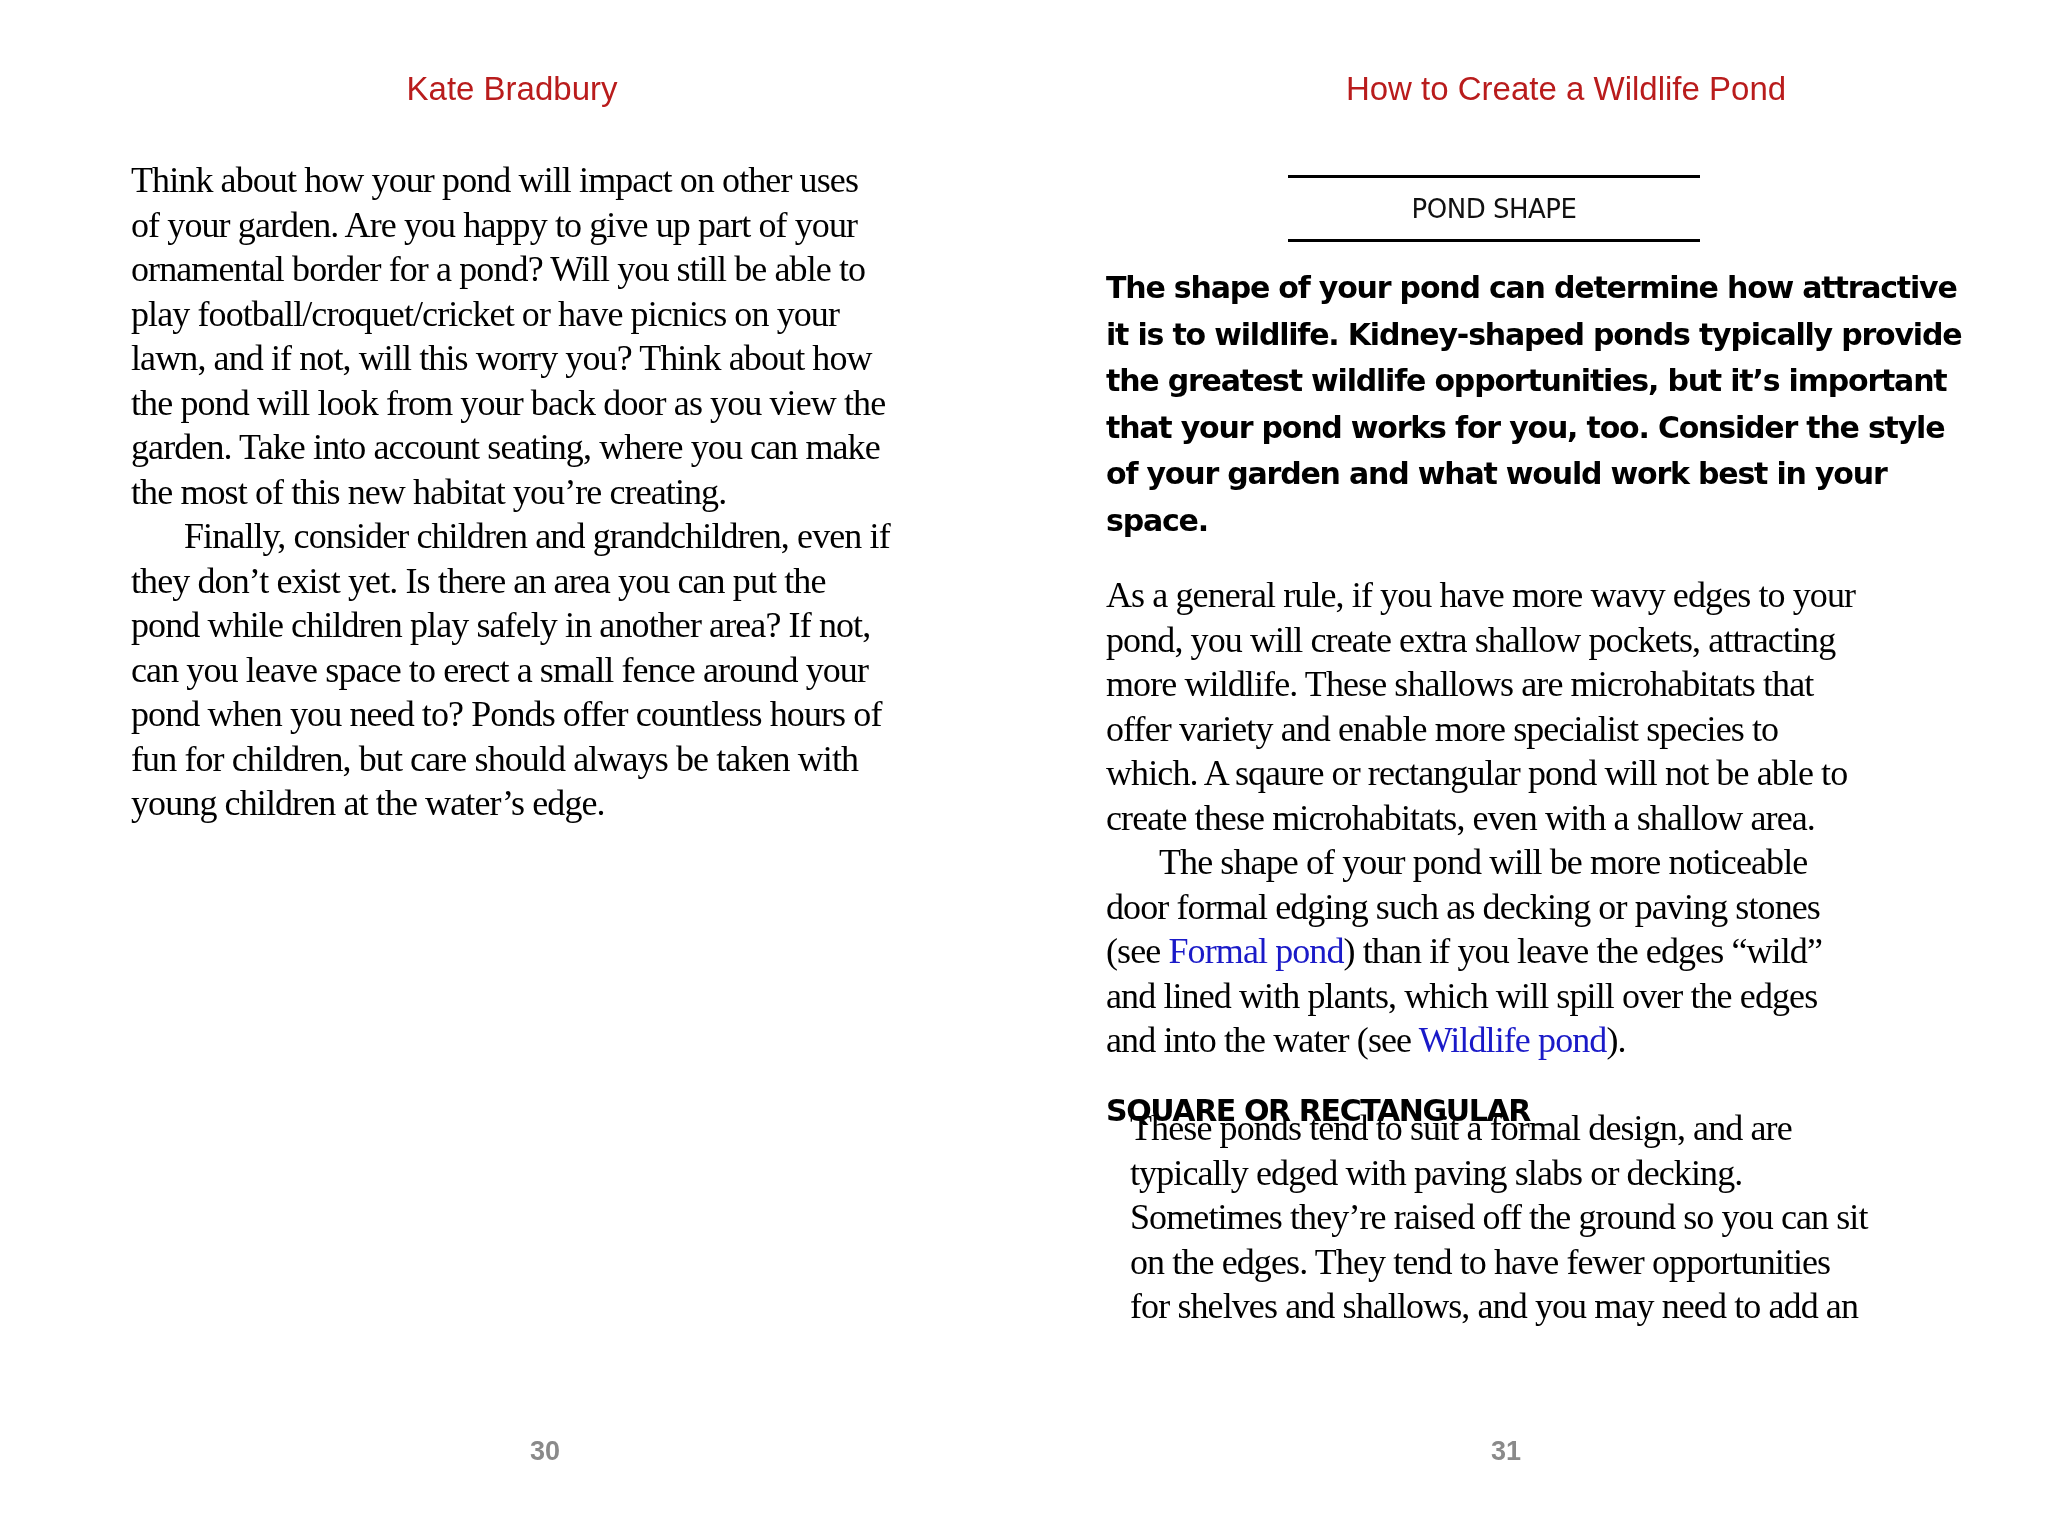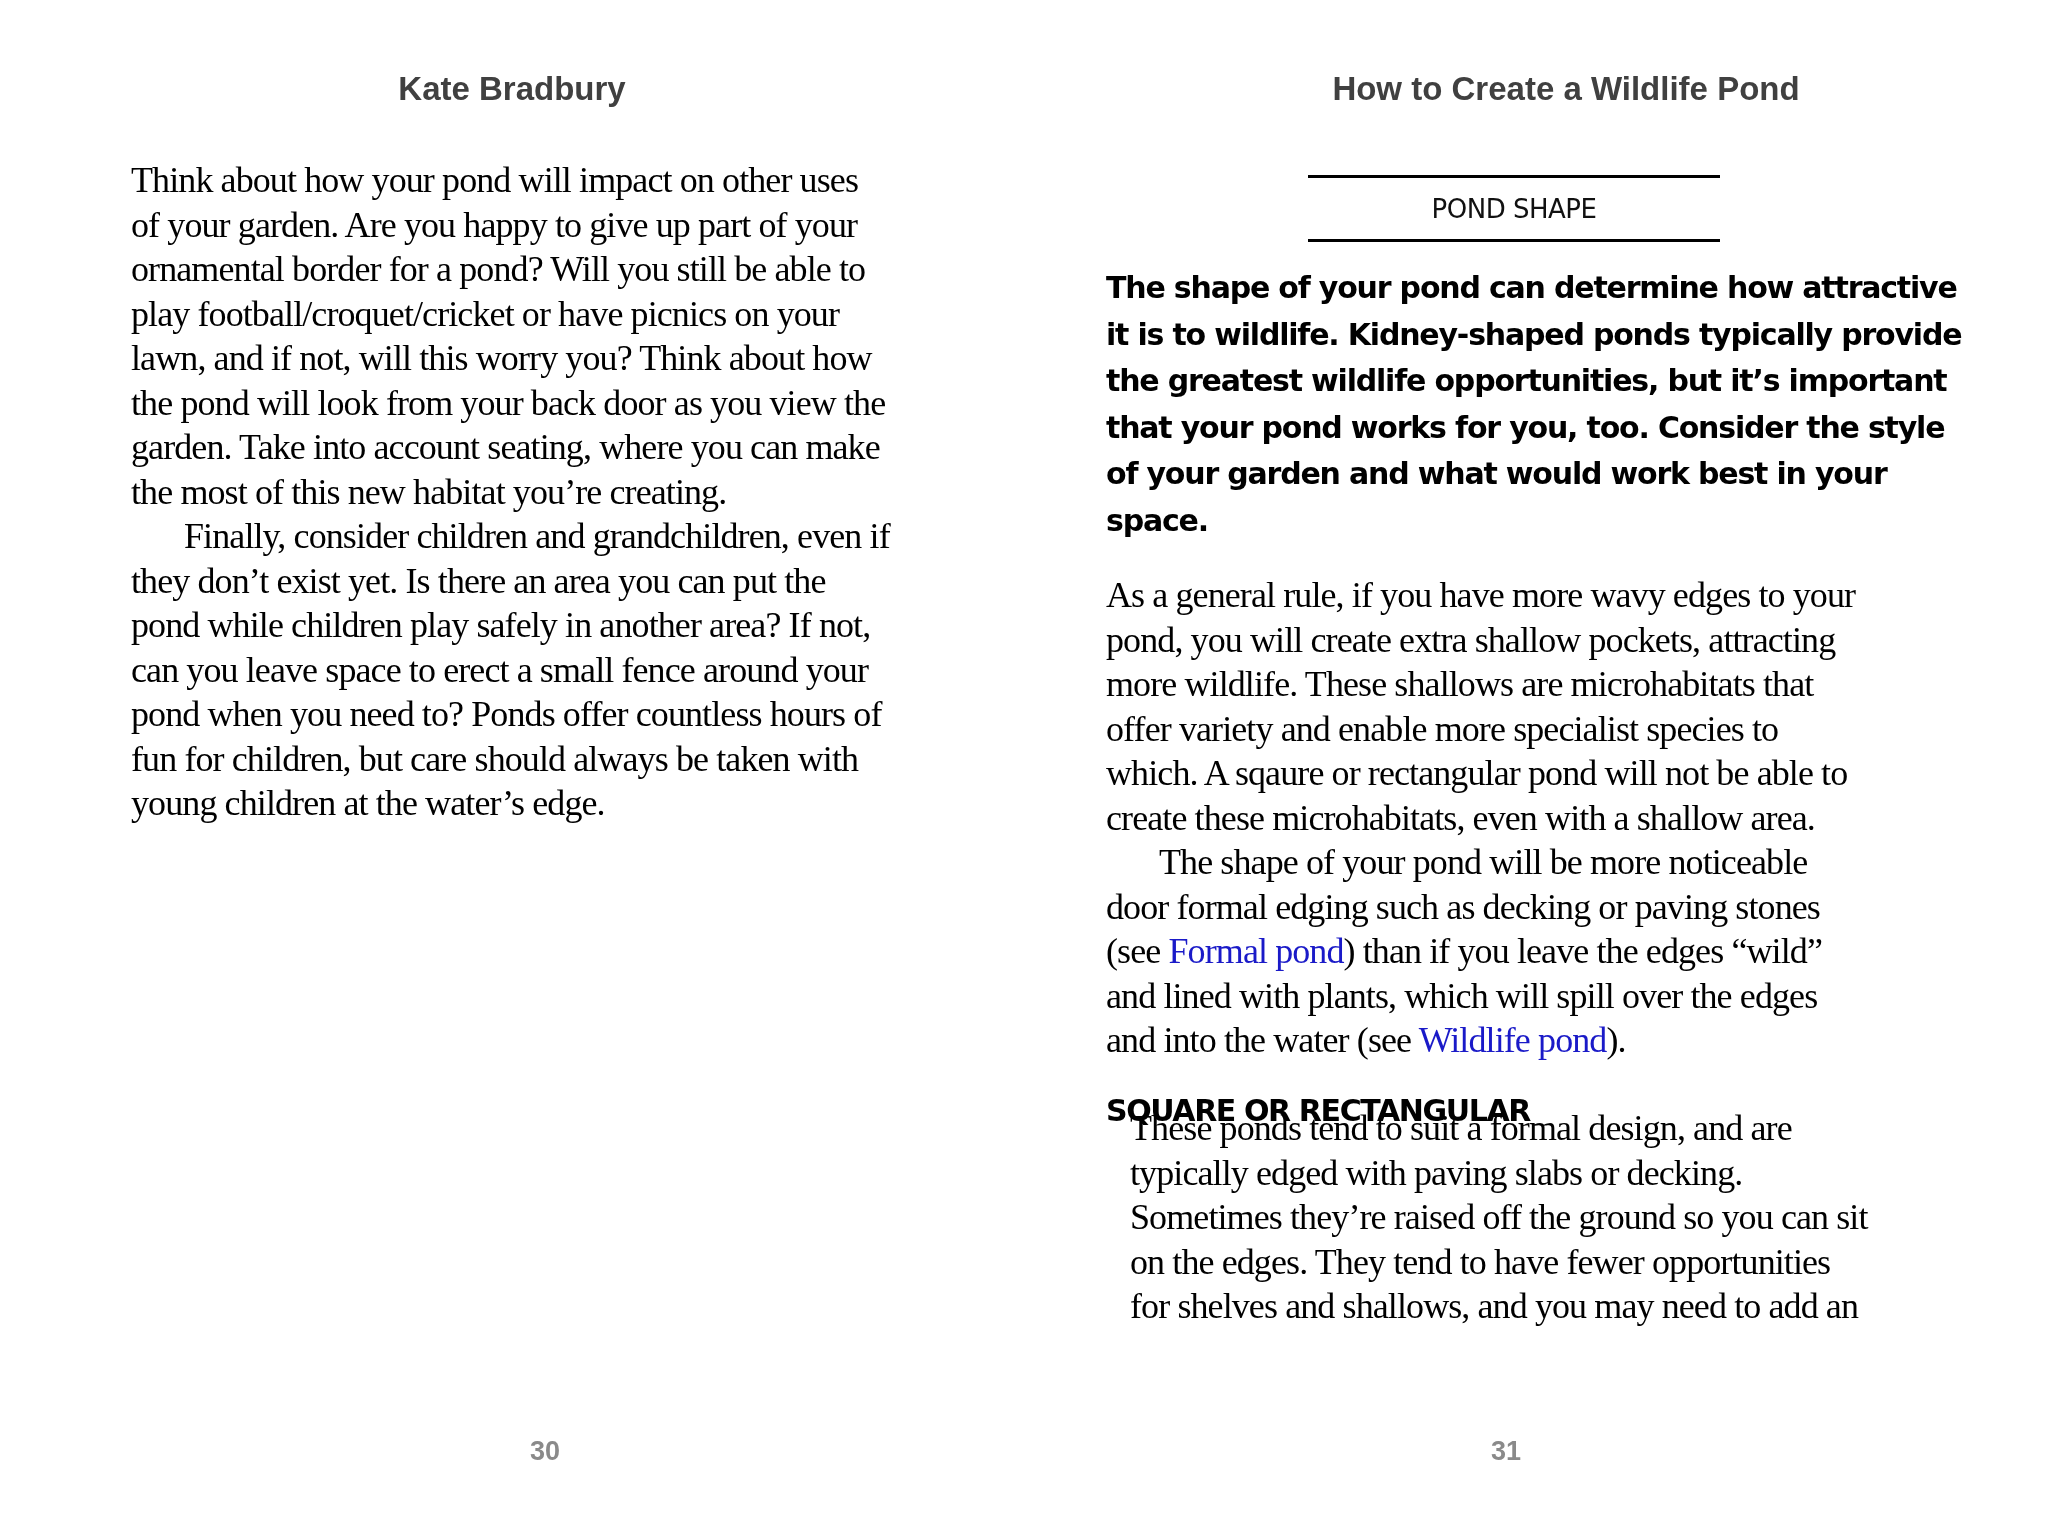--- a/index.html
+++ b/index.html
@@ -6,21 +6,21 @@
   body {
     width: 2048px; height: 1536px; background: #ffffff; position: relative; overflow: hidden;
     font-family: "DejaVu Sans", "Liberation Sans", sans-serif; color: #000;
   }
   .page { position: absolute; top: 0; height: 1536px; }
   .page-left { left: 0; width: 1024px; }
   .page-right { left: 1024px; width: 1024px; }
 
   .running-head {
     position: absolute; top: 70px; font-family: "Liberation Sans", sans-serif;
-    font-weight: bold; font-size: 33px; color: #404040; white-space: nowrap;
+    font-weight: normal; font-size: 33px; color: #b91c1c; white-space: nowrap;
     transform: translateX(-50%);
   }
   .page-left .running-head { left: 512px; }
   .page-right .running-head { left: 542px; }
 
   .folio {
     position: absolute; top: 1436px; font-family: "Liberation Sans", sans-serif;
     font-weight: bold; font-size: 27px; color: #8a8a8a; transform: translateX(-50%);
   }
   .page-left .folio { left: 545px; }
@@ -28,21 +28,21 @@
 
   .body-text {
     position: absolute; font-family: Liberation Serif, serif; font-size: 36px;
     letter-spacing: -0.9px; line-height: 44.5px; white-space: nowrap;
   }
   .page-left .body-text { left: 131px; top: 158px; }
   .line { display: block; }
   .indent { padding-left: 53px; }
 
   .section-rule-block {
-    position: absolute; left: 284px; width: 412px; top: 175px; height: 67px;
+    position: absolute; left: 264px; width: 412px; top: 175px; height: 67px;
     border-top: 3px solid #000; border-bottom: 3px solid #000; box-sizing: border-box;
     display: flex; align-items: center; justify-content: center;
   }
   .section-title {
     font-family: "DejaVu Sans", sans-serif; font-size: 26px; letter-spacing: -0.5px; color: #111;
   }
 
   .intro {
     position: absolute; left: 82px; top: 265px; font-family: "DejaVu Sans", sans-serif;
     font-weight: bold; font-size: 30px; letter-spacing: -1.2px; line-height: 46.5px; white-space: nowrap;

